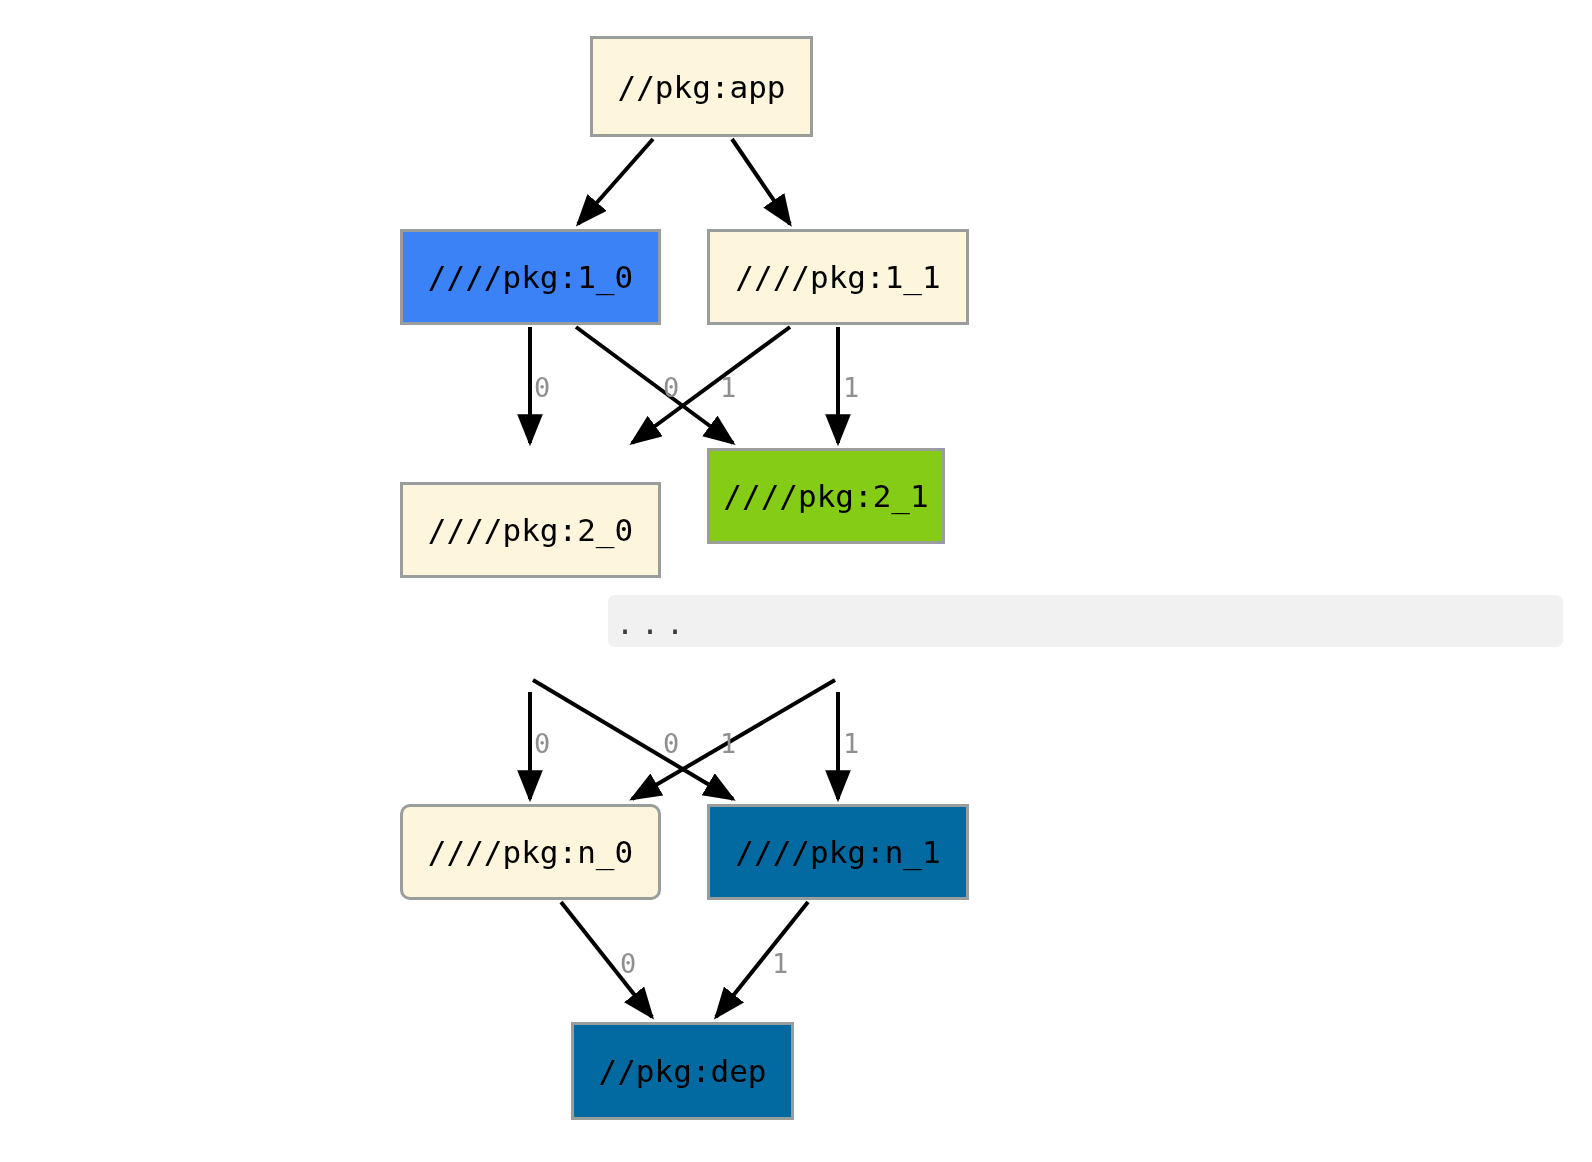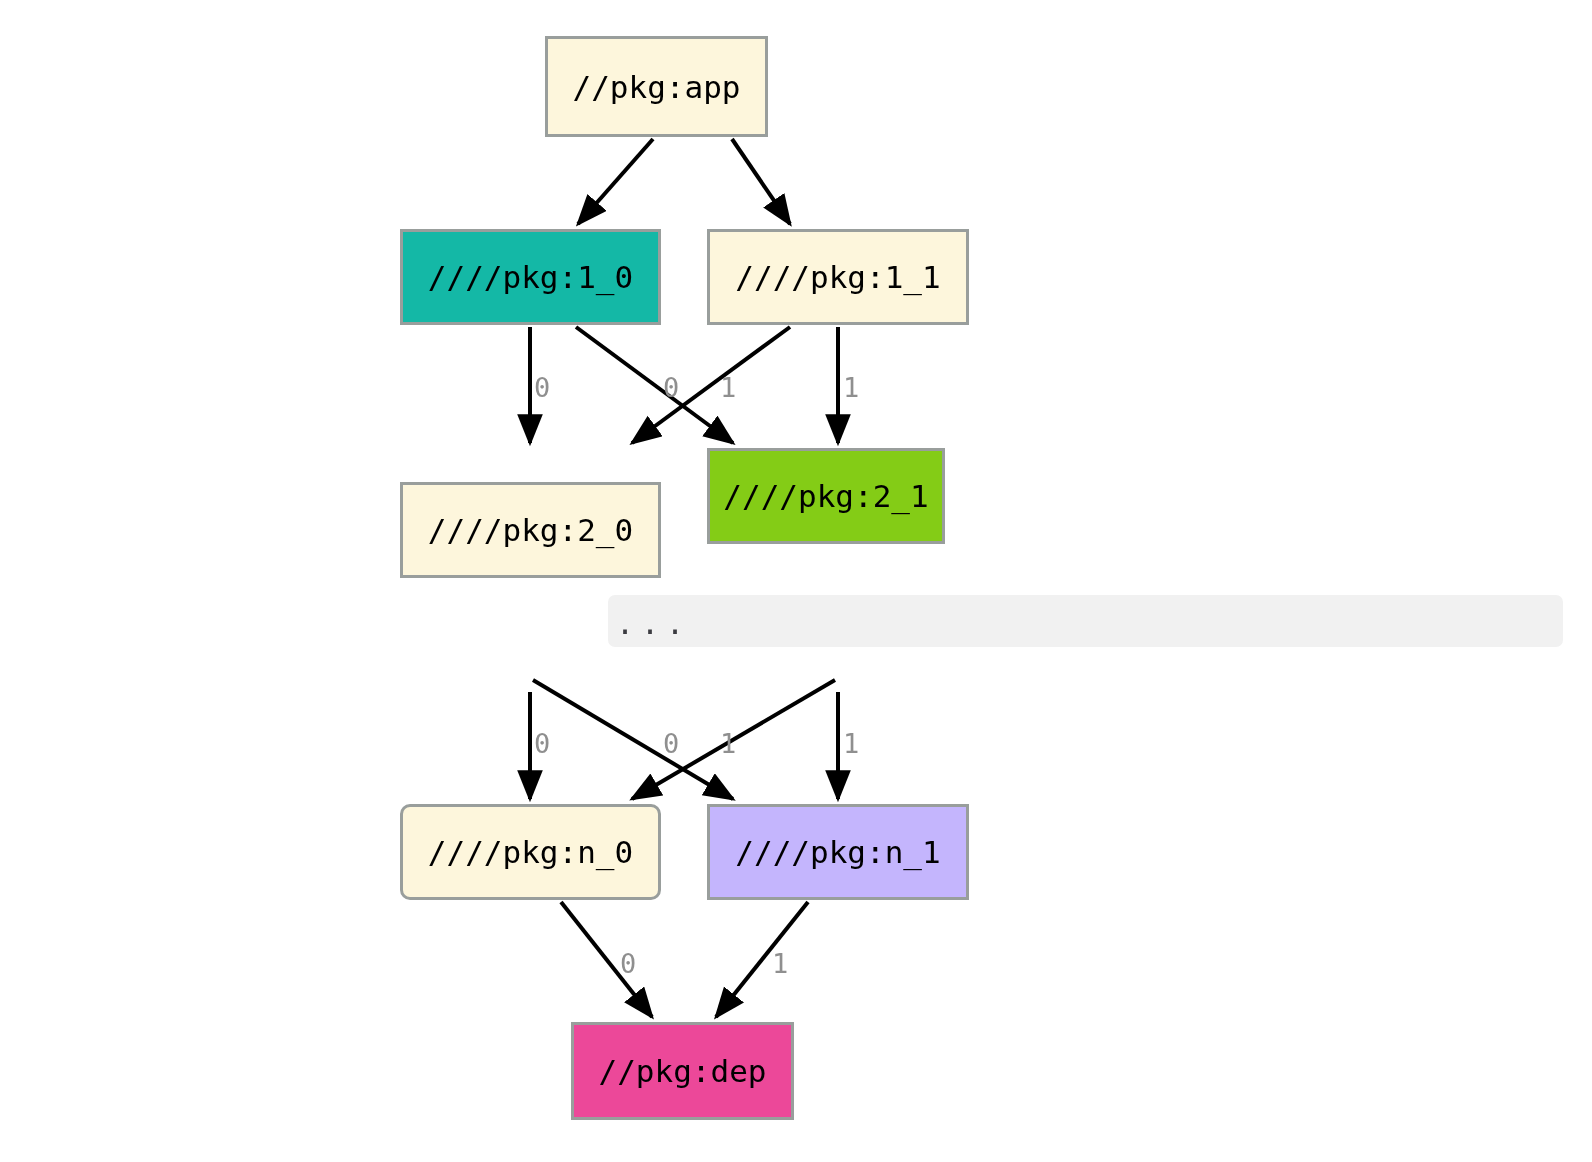--- a/index.html
+++ b/index.html
@@ -91,42 +91,42 @@
         <line x1="530" y1="692" x2="530" y2="799" stroke="#000000" stroke-width="4" marker-end="url(#arrowhead)"></line>
         <line x1="533" y1="680" x2="733" y2="799" stroke="#000000" stroke-width="4" marker-end="url(#arrowhead)"></line>
         <line x1="835" y1="680" x2="632" y2="799" stroke="#000000" stroke-width="4" marker-end="url(#arrowhead)"></line>
         <line x1="838" y1="692" x2="838" y2="799" stroke="#000000" stroke-width="4" marker-end="url(#arrowhead)"></line>
         <line x1="561" y1="902" x2="652" y2="1017" stroke="#000000" stroke-width="4" marker-end="url(#arrowhead)"></line>
         <line x1="808" y1="902" x2="716" y2="1017" stroke="#000000" stroke-width="4" marker-end="url(#arrowhead)"></line>
       </g>
   </svg>
 
   <div id="nodes-group">
-      <div class="node-box" style="left: 545px; top: 36px; width: 223px; height: 101px; background: rgb(253, 246, 220); border-color: rgb(153, 158, 156);">
+      <div class="node-box" style="left: 590px; top: 36px; width: 223px; height: 101px; background: rgb(253, 246, 220); border-color: rgb(153, 158, 156);">
         <span class="node-label">//pkg:app</span>
       </div>
-      <div class="node-box" style="left: 400px; top: 229px; width: 261px; height: 96px; background: #14b8a6; border-color: rgb(153, 158, 156);">
+      <div class="node-box" style="left: 400px; top: 229px; width: 261px; height: 96px; background: #3b82f6; border-color: rgb(153, 158, 156);">
         <span class="node-label">////pkg:1_0</span>
       </div>
       <div class="node-box" style="left: 707px; top: 229px; width: 262px; height: 96px; background: rgb(253, 246, 220); border-color: rgb(153, 158, 156);">
         <span class="node-label">////pkg:1_1</span>
       </div>
       <div class="node-box" style="left: 400px; top: 448px; width: 261px; height: 96px; background: rgb(253, 246, 220); border-color: rgb(153, 158, 156); margin-top: 34px;">
         <span class="node-label">////pkg:2_0</span>
       </div>
       <div class="node-box" style="left: 707px; top: 448px; width: 238px; height: 96px; background: #84cc16; border-color: rgb(153, 158, 156);">
         <span class="node-label">////pkg:2_1</span>
       </div>
       <div class="node-box" style="left: 400px; top: 804px; width: 261px; height: 96px; background: rgb(253, 246, 220); border-color: rgb(153, 158, 156); border-radius: 10px;">
         <span class="node-label">////pkg:n_0</span>
       </div>
-      <div class="node-box" style="left: 707px; top: 804px; width: 262px; height: 96px; background: #c4b5fd; border-color: rgb(153, 158, 156);">
+      <div class="node-box" style="left: 707px; top: 804px; width: 262px; height: 96px; background: #0369a1; border-color: rgb(153, 158, 156);">
         <span class="node-label">////pkg:n_1</span>
       </div>
-      <div class="node-box" style="left: 571px; top: 1022px; width: 223px; height: 98px; background: #ec4899; border-color: rgb(153, 158, 156);">
+      <div class="node-box" style="left: 571px; top: 1022px; width: 223px; height: 98px; background: #0369a1; border-color: rgb(153, 158, 156);">
         <span class="node-label">//pkg:dep</span>
       </div>
     </div>
 
   <div id="edge-labels-group">
       <div class="edge-label" style="left: 534px; top: 372px; color: rgb(143, 143, 143);">0</div>
       <div class="edge-label" style="left: 663px; top: 372px; color: rgb(143, 143, 143);">0</div>
       <div class="edge-label" style="left: 720px; top: 372px; color: rgb(143, 143, 143);">1</div>
       <div class="edge-label" style="left: 843px; top: 372px; color: rgb(143, 143, 143);">1</div>
       <div class="edge-label" style="left: 534px; top: 728px; color: rgb(143, 143, 143);">0</div>

